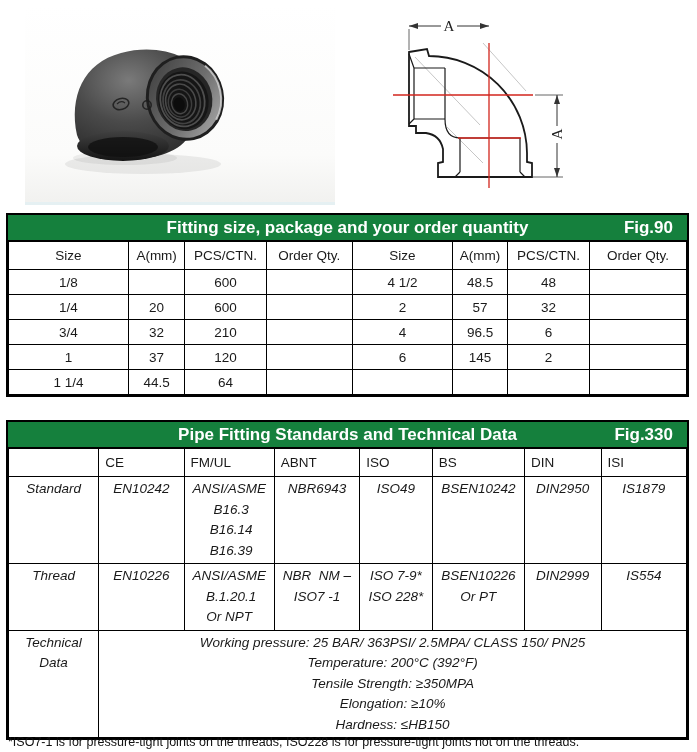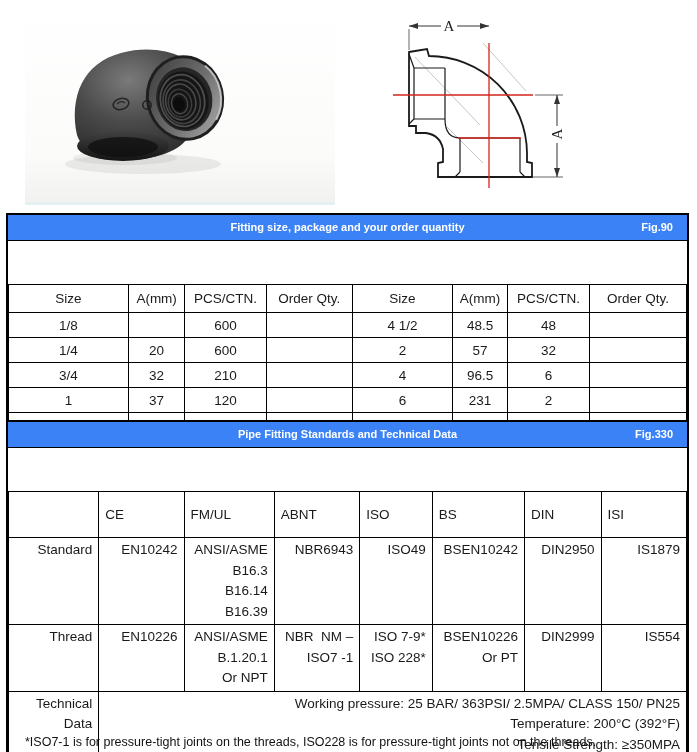--- a/index.html
+++ b/index.html
@@ -8,35 +8,35 @@
 
   
   .photo-box{position:absolute;left:25px;top:5px;width:310px;height:200px;}
   .drawing-box{position:absolute;left:385px;top:5px;width:265px;height:195px;}
 
   
   .tbl-wrap{position:absolute;left:6px;width:683px;box-sizing:border-box;
             border:2px solid #000;background:#fff;}
   .tbl1{top:213px;}
   .tbl2{top:420px;}
-  .band{position:relative;height:25px;background:#3b82f6;border-bottom:1px solid #000;
-        color:#fff;font-weight:bold;font-size:11px;line-height:25px;text-align:center;}
+  .band{position:relative;height:25px;background:#15803d;border-bottom:1px solid #000;
+        color:#fff;font-weight:bold;font-size:17px;line-height:25px;text-align:center;}
   .band .fig{position:absolute;right:14px;top:0;}
-  table{width:100%;border-collapse:collapse;table-layout:fixed;margin-top:43px;}
+  table{width:100%;border-collapse:collapse;table-layout:fixed;}
   td,th{border:1px solid #000;font-size:13.5px;font-weight:normal;color:#1a1a1a;overflow:hidden;}
   .tbl1 th{height:25px;text-align:center;}
   .tbl1 td{height:22px;text-align:center;}
-  .tbl2 th{height:27px;text-align:left;padding:9px 6px;}
-  .tbl2 td{text-align:right;vertical-align:top;padding:2px 6px;line-height:20.5px;}
+  .tbl2 th{height:27px;text-align:left;padding:0 6px;}
+  .tbl2 td{text-align:center;vertical-align:top;padding:2px 6px;line-height:20.5px;font-style:italic;}
   .ml{white-space:pre-wrap;}
   .row-standard td{height:77px;}
   .row-thread td{height:54px;}
   .row-tech td{height:98px;}
 
-  .footnote{position:absolute;left:8px;top:735px;font-size:12.5px;color:#111;margin-left:17px;}
+  .footnote{position:absolute;left:8px;top:735px;font-size:12.5px;color:#111;}
 </style>
 </head>
 <body>
 
 <div class="page">
 
   <div class="photo-box">
     <svg width="310" height="200" viewBox="0 0 310 200">
       <defs>
         <linearGradient id="bgG" x1="0" y1="0" x2="0" y2="1">
@@ -187,21 +187,21 @@
         <td>96.5</td>
         <td>6</td>
         <td></td>
       </tr>
       <tr>
         <td>1</td>
         <td>37</td>
         <td>120</td>
         <td></td>
         <td>6</td>
-        <td>231</td>
+        <td>145</td>
         <td>2</td>
         <td></td>
       </tr>
       <tr>
         <td>1 1/4</td>
         <td>44.5</td>
         <td>64</td>
         <td></td>
         <td></td>
         <td></td>

